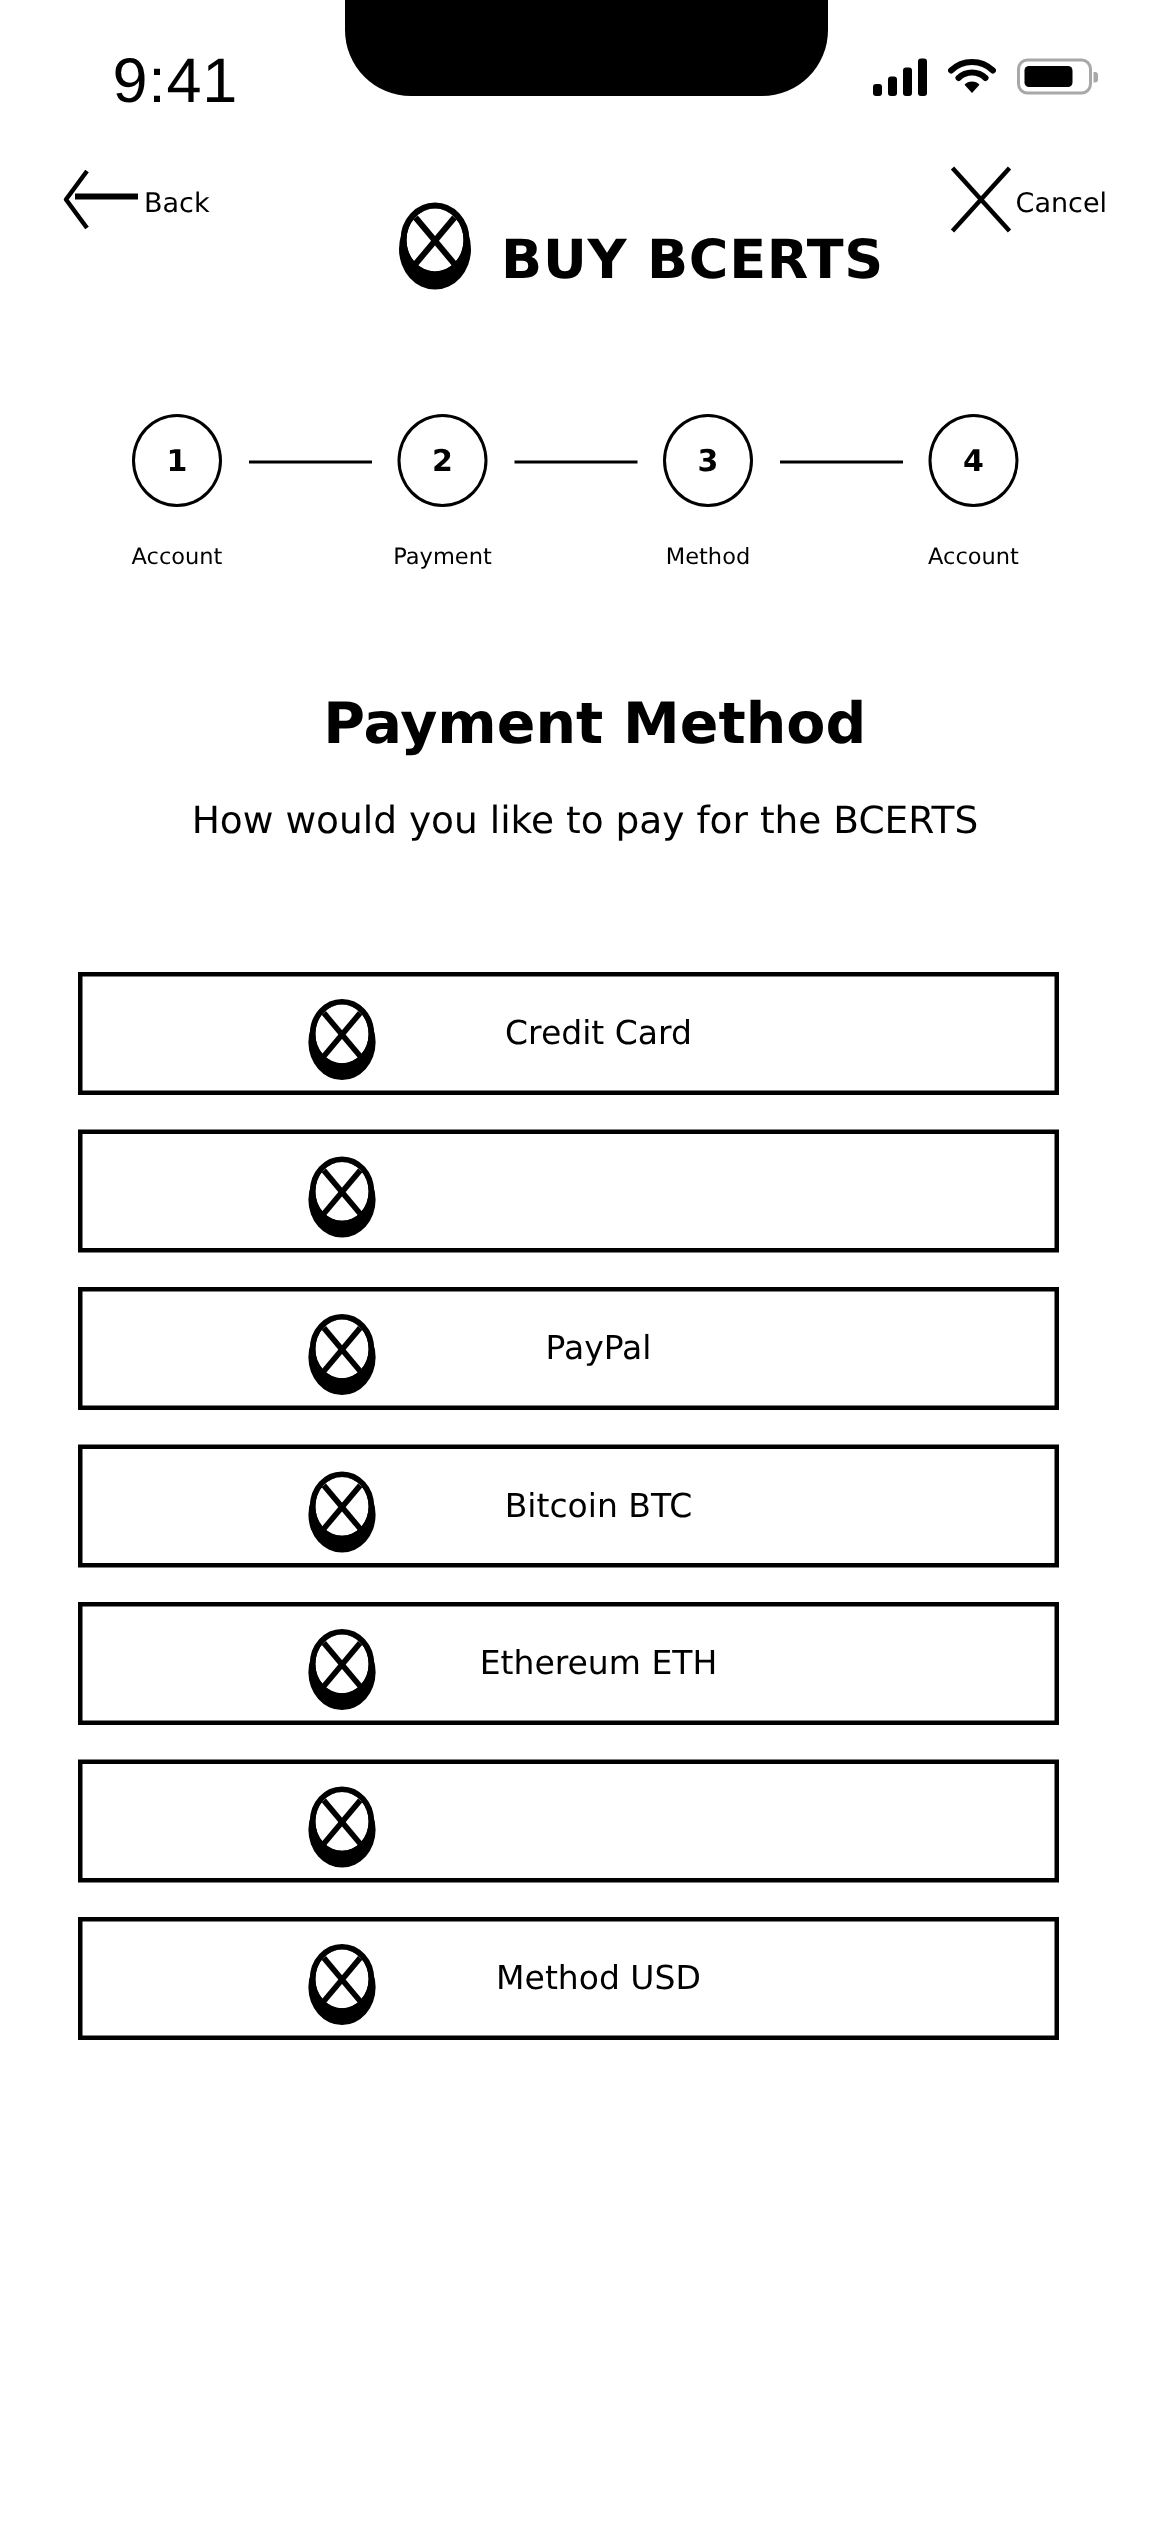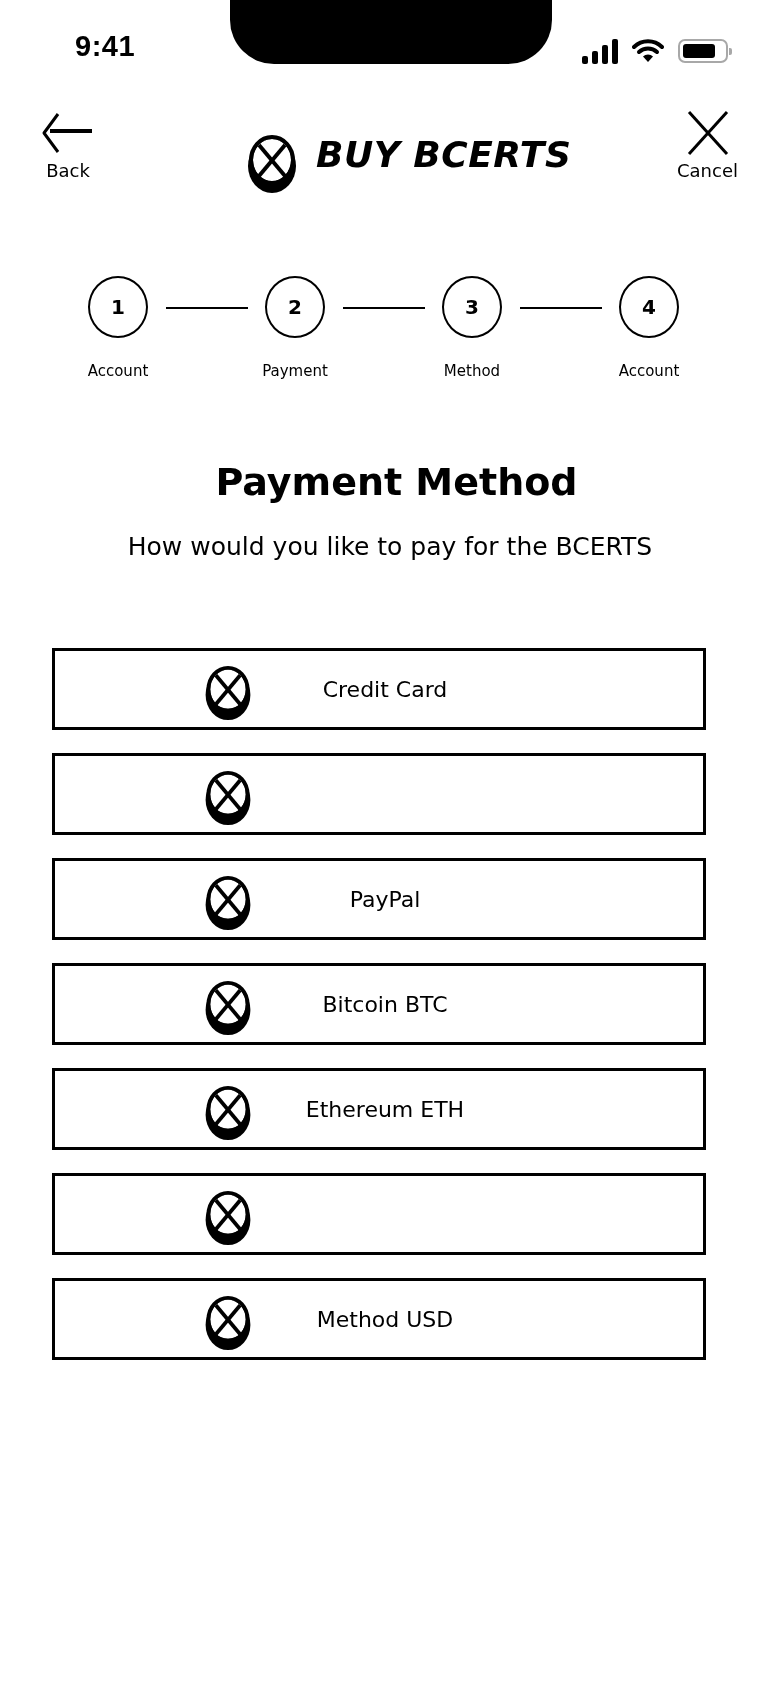--- a/index.html
+++ b/index.html
@@ -1,55 +1,55 @@
 <!DOCTYPE html>
 <html><head>
   <meta charset="utf-8">
   <style>
     * { box-sizing: border-box; margin: 0; padding: 0; }
     html, body { width: 780px; height: 1688px; background: #ffffff; overflow: hidden; }
     body { position: relative; font-family: "DejaVu Sans", sans-serif; color: #000; }
 
     
     .status-bar { position: absolute; top: 0; left: 0; width: 780px; height: 90px; }
-    .time { position: absolute; left: 75px; top: 30px; font-family: "Liberation Sans", sans-serif; font-size: 29px; font-weight: 700; letter-spacing: 0.5px; }
+    .time { position: absolute; left: 75px; top: 30px; font-family: "Liberation Sans", sans-serif; font-size: 42px; font-weight: 400; letter-spacing: 0.5px; }
     .notch { position: absolute; left: 230px; top: -2px; width: 322px; height: 66px; background: #000; border-radius: 0 0 44px 44px; }
     .notch::before, .notch::after { content: ""; position: absolute; top: 0; width: 12px; height: 12px; }
     .status-icons { position: absolute; right: 52px; top: 38px; display: flex; align-items: center; gap: 14px; }
     .signal { display: flex; align-items: flex-end; gap: 4px; height: 26px; }
     .signal span { display: block; width: 6px; background: #000; border-radius: 2px; }
     .battery { position: relative; width: 50px; height: 24px; border: 2px solid #a8a8a8; border-radius: 7px; padding: 3px; }
     .battery .fill { width: 32px; height: 100%; background: #000; border-radius: 3px; }
     .battery::after { content: ""; position: absolute; right: -6px; top: 7px; width: 3px; height: 7px; background: #a8a8a8; border-radius: 0 2px 2px 0; }
 
     
     .header { position: absolute; top: 110px; left: 0; width: 780px; height: 100px; }
-    .nav-btn { position: absolute; display: flex; flex-direction: column; align-items: center; cursor: pointer; }
+    .nav-btn { position: absolute; display: flex; flex-direction: row; align-items: center; cursor: pointer; }
     .back-btn { left: 40px; top: 0; }
     .cancel-btn { right: 42px; top: 0; }
     .nav-label { font-family: "DejaVu Sans", sans-serif; font-size: 18px; margin-top: 4px; }
-    .title-wrap { position: absolute; left: 246px; top: 24px; display: flex; align-items: flex-start; gap: 18px; font-style: italic; }
+    .title-wrap { position: absolute; left: 264px; top: 24px; display: flex; align-items: flex-end; gap: 18px; }
     .title { font-family: "DejaVu Sans", sans-serif; font-weight: bold; font-size: 36px; letter-spacing: 0.5px; }
 
     
     .stepper { position: absolute; top: 276px; left: 0; width: 780px; height: 120px; }
     .step { position: absolute; width: 140px; display: flex; flex-direction: column; align-items: center; }
     .step-circle { width: 60px; height: 62px; border: 2px solid #000; border-radius: 50%; display: flex; align-items: center; justify-content: center; font-size: 20px; font-weight: bold; }
     .step-label { margin-top: 24px; font-size: 15px; }
     .connector { position: absolute; top: 31px; height: 2px; background: #000; width: 82px; }
 
     
     .heading { position: absolute; top: 460px; left: 0; width: 780px; text-align: center; font-size: 38px; font-weight: bold; padding-left: 13px; }
     .subheading { position: absolute; top: 532px; left: 0; width: 780px; text-align: center; font-size: 25px; }
 
     
     .options { position: absolute; top: 648px; left: 52px; width: 654px; }
     .option { position: relative; width: 654px; height: 82px; border: 3px solid #000; margin-bottom: 23px; display: flex; align-items: center; cursor: pointer; background: #fff; }
     .option-icon { position: absolute; left: 148px; top: 14px; }
-    .option-label { position: absolute; left: 0; width: 100%; text-align: center; padding-left: 12px; font-size: 22px; }
+    .option-label { position: absolute; left: 14px; width: 100%; text-align: center; padding-left: 12px; font-size: 22px; }
 
     svg { display: block; }
   </style>
 </head>
 <body>
 
 <div class="status-bar">
   <div class="time">9:41</div>
   <div class="notch"></div>
   <div class="status-icons">

